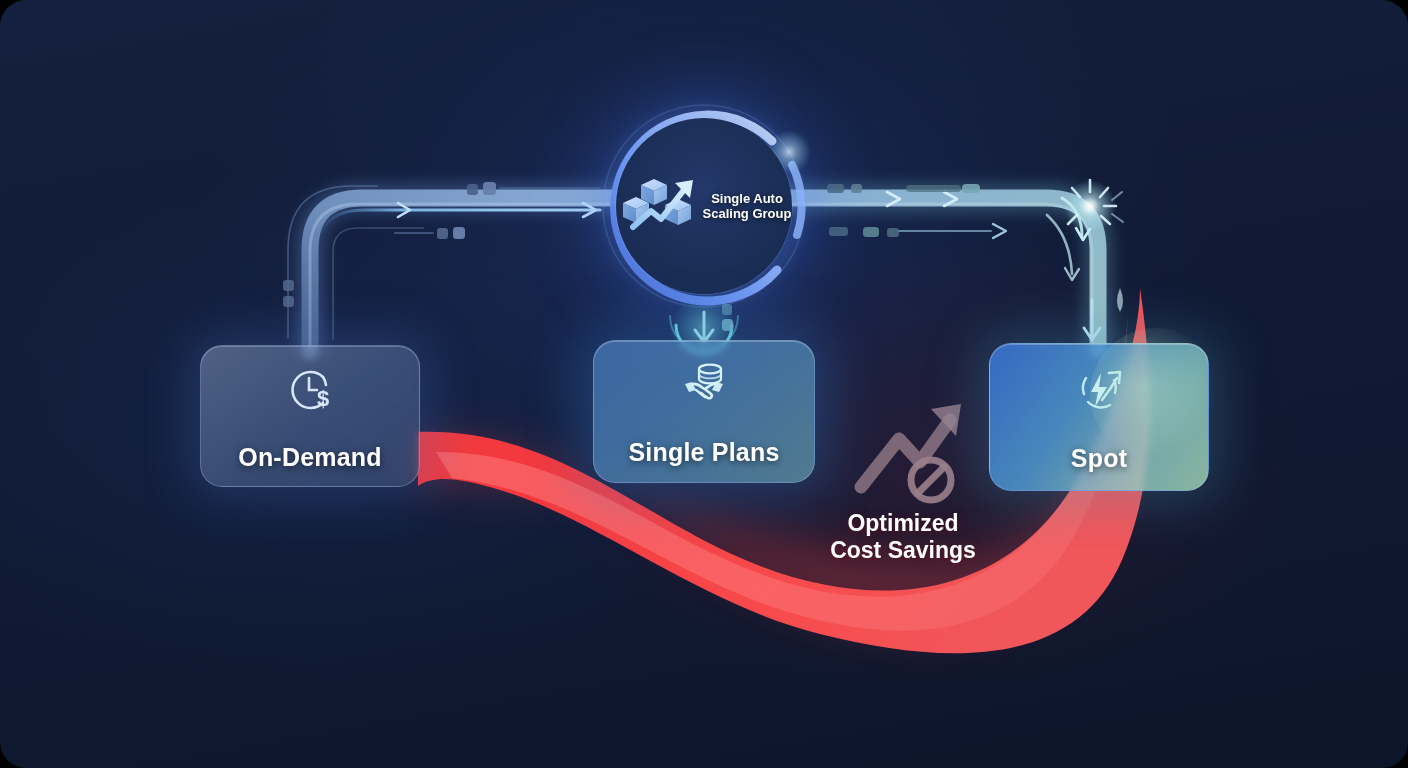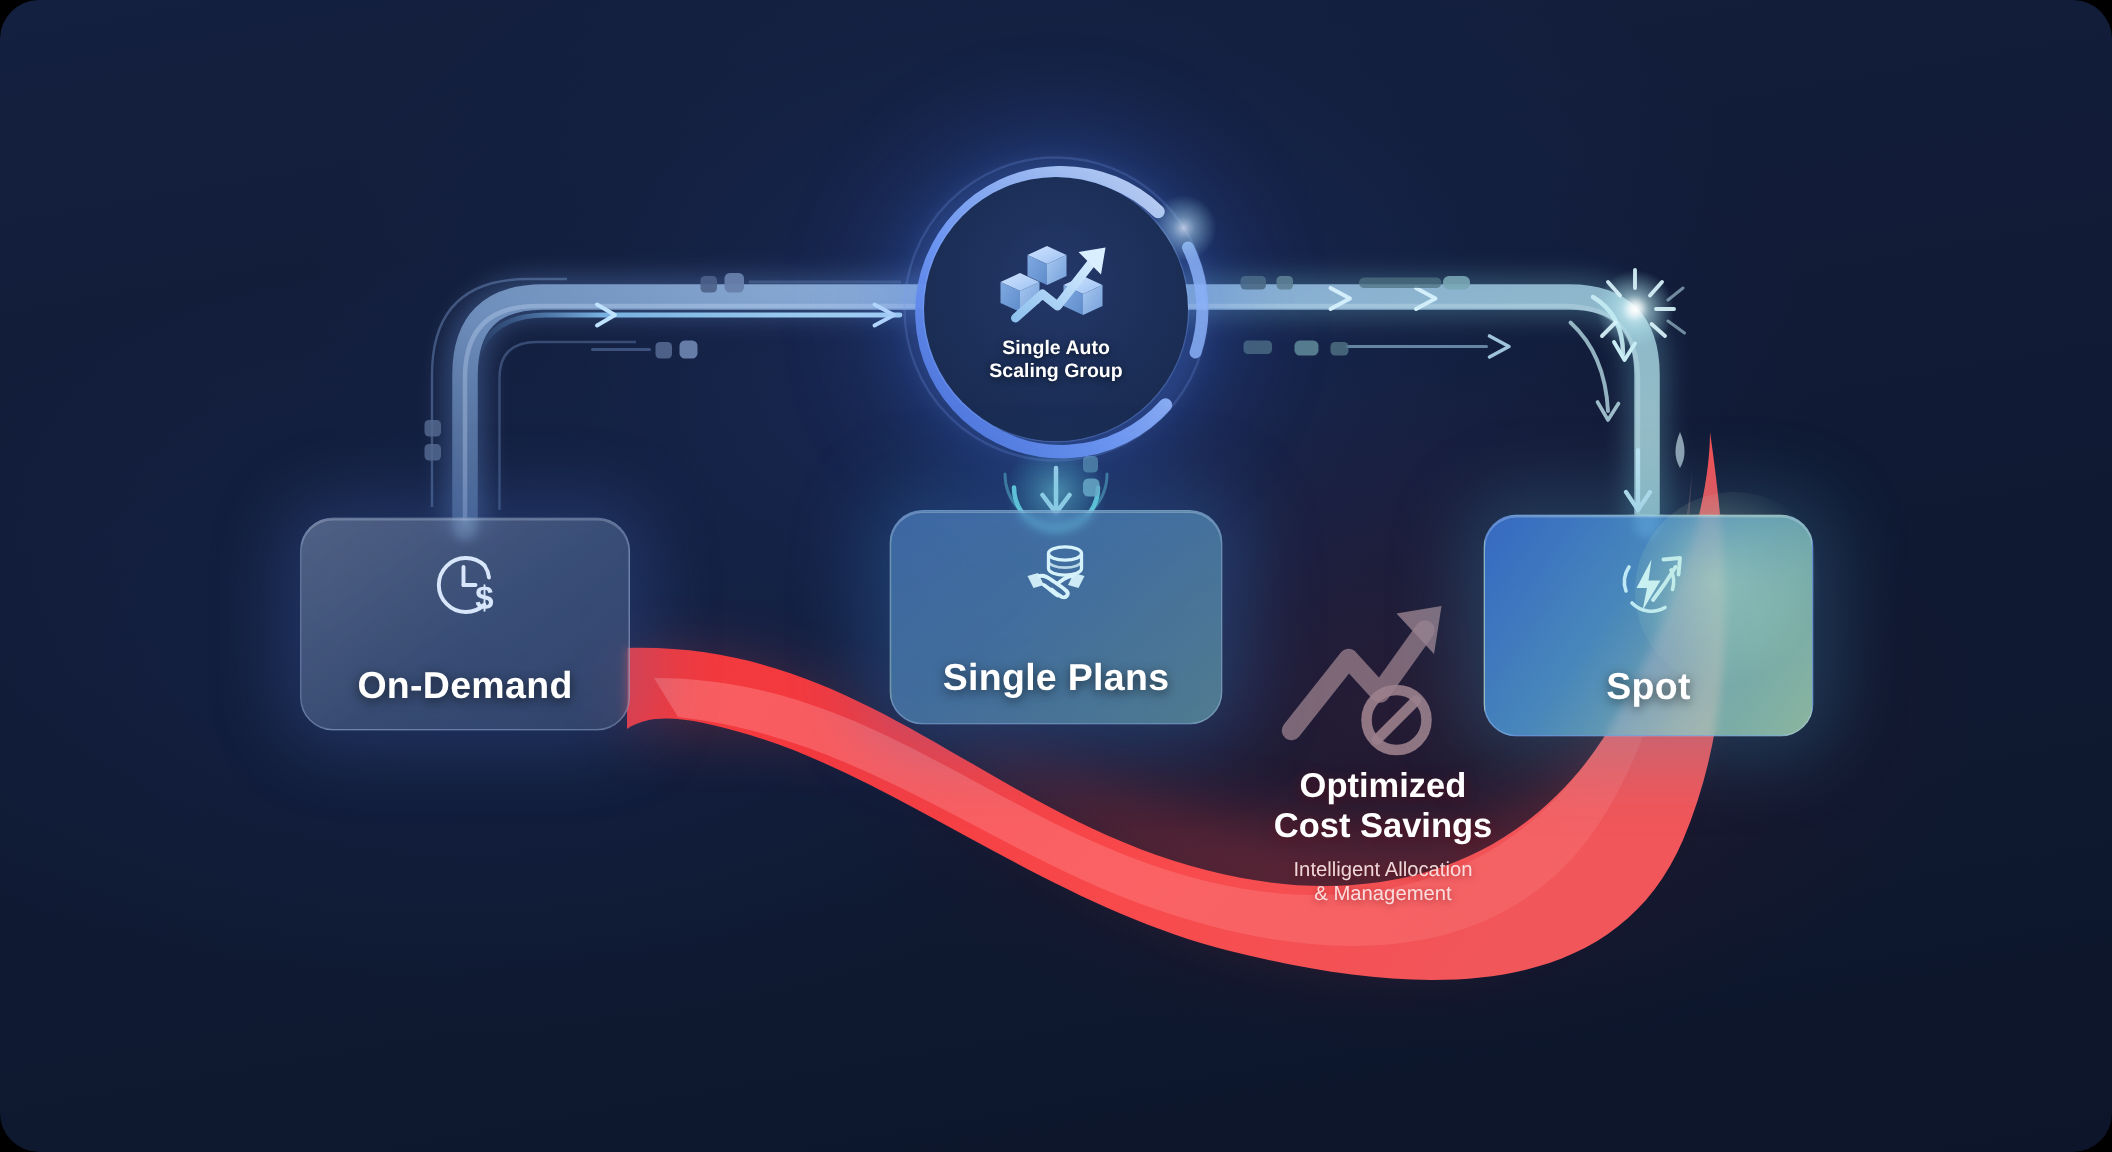--- a/index.html
+++ b/index.html
@@ -86,42 +86,42 @@
   }
 
   
   #hub {
     position: absolute;
     left: 616px; top: 118px;
     width: 176px; height: 176px;
     border-radius: 50%;
     z-index: 6;
     display: flex;
-    flex-direction: column;
+    flex-direction: row;
     align-items: center;
     justify-content: center;
     background: radial-gradient(circle at 50% 44%, #1e3360 0%, #1a2d56 48%, #16284c 74%, #152murky 100%);
     background: radial-gradient(circle at 50% 40%, #24386a 0%, #1c2f58 52%, #17284a 100%);
     box-shadow: 0 0 0 1px rgba(150,185,255,0.22), 0 0 70px 26px rgba(60,105,220,0.30);
   }
   #hub .hub-icon { width: 86px; height: 62px; display: block; margin-bottom: 4px; }
   #hub .hub-label {
     font-size: 13px;
     font-weight: bold;
     line-height: 15px;
     color: #ffffff;
     text-align: center;
     text-shadow: 0 1px 5px rgba(0,0,0,0.6);
     white-space: pre-line;
   }
 
   
   #cost-block {
     position: absolute;
-    left: 802px; top: 510px;
+    left: 783px; top: 510px;
     width: 240px;
     z-index: 7;
     text-align: center;
     pointer-events: none;
   }
   #cost-block .cost-title {
     font-size: 23px;
     font-weight: bold;
     line-height: 27px;
     color: #ffffff;
@@ -429,17 +429,15 @@
 
       <path d="M 30 38 L 38 27 L 45 16" fill="none" stroke="#bfeaf5" stroke-width="2.6" stroke-linecap="round" stroke-linejoin="round"></path>
       <path d="M 37 11 L 48 10 L 47 21" fill="none" stroke="#bfeaf5" stroke-width="2.6" stroke-linecap="round" stroke-linejoin="round"></path>
     </svg>
     <div class="card-label">Spot</div>
   </div>
 
   <div id="cost-block">
     <div class="cost-title">Optimized
 Cost Savings</div>
-    <div class="cost-sub">Intelligent Allocation
-&amp; Management</div>
   </div>
 
 </div>
 
 </body></html>

